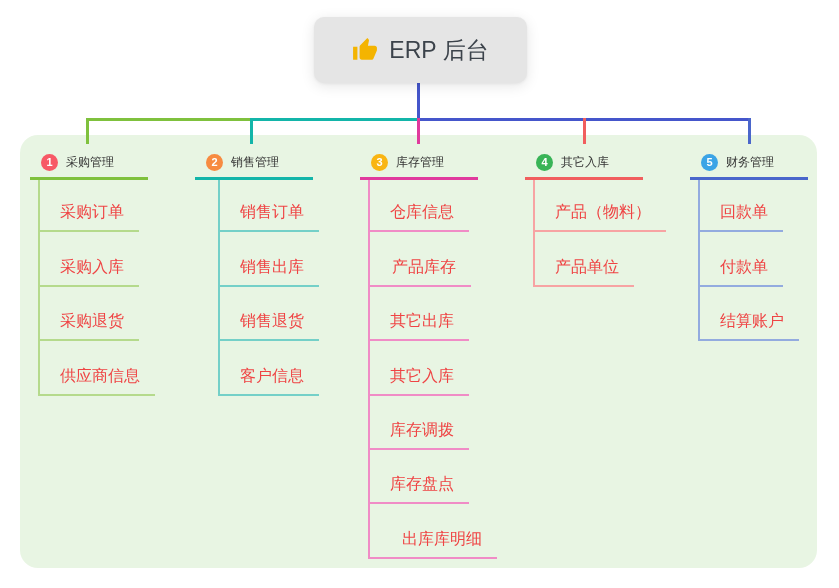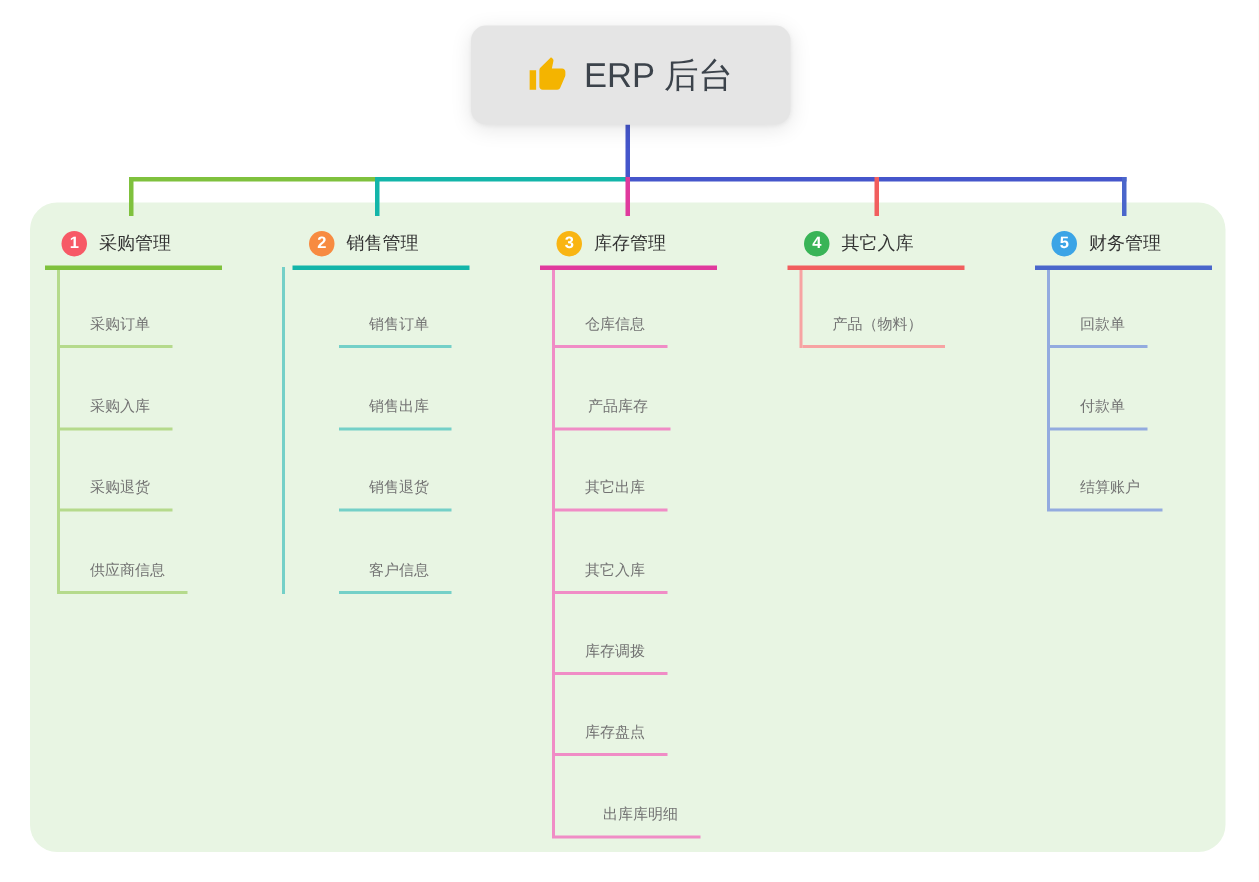--- a/index.html
+++ b/index.html
@@ -77,36 +77,36 @@
     color:#333333;
     white-space:nowrap;
   }
   
   .children {
     position:absolute; top:178px;
     border-left:2px solid #ccc;
     z-index:1;
   }
   .children.c1 { left:38px; }
-  .children.c2 { left:188px;padding-left:36px; }
+  .children.c2 { left:218px; }
   .children.c3 { left:368px; }
   .children.c4 { left:533px; }
   .children.c5 { left:698px; }
   .child {
     box-sizing:border-box;
     height:54.4px;
     width:fit-content;
     display:flex; align-items:flex-end;
     padding-left:20px; padding-right:15px;
     border-bottom:2px solid #ccc;
     white-space:nowrap;
   }
   .child span {
-    font-size:10px;
-    color:#737373;
+    font-size:16px;
+    color:#ef4444;
     margin-bottom:7px;
   }
 </style>
 </head>
 <body>
 
 <div class="stage">
 
   <div class="panel" style="background-color: rgb(232, 245, 227);"></div>
 
@@ -196,20 +196,23 @@
         <span>库存盘点</span>
       </div>
       <div class="child" style="border-bottom-color: rgb(240, 140, 198); padding-left: 32px;">
         <span>出库库明细</span>
       </div>
     </div>
   <div class="children c4" style="border-left-color: rgb(247, 163, 163);">
       <div class="child" style="border-bottom-color: rgb(247, 163, 163);">
         <span>产品（物料）</span>
       </div>
+      <div class="child" style="border-bottom-color: rgb(247, 163, 163);">
+        <span>产品单位</span>
+      </div>
     </div>
   <div class="children c5" style="border-left-color: rgb(147, 171, 223);">
       <div class="child" style="border-bottom-color: rgb(147, 171, 223);">
         <span>回款单</span>
       </div>
       <div class="child" style="border-bottom-color: rgb(147, 171, 223);">
         <span>付款单</span>
       </div>
       <div class="child" style="border-bottom-color: rgb(147, 171, 223);">
         <span>结算账户</span>

